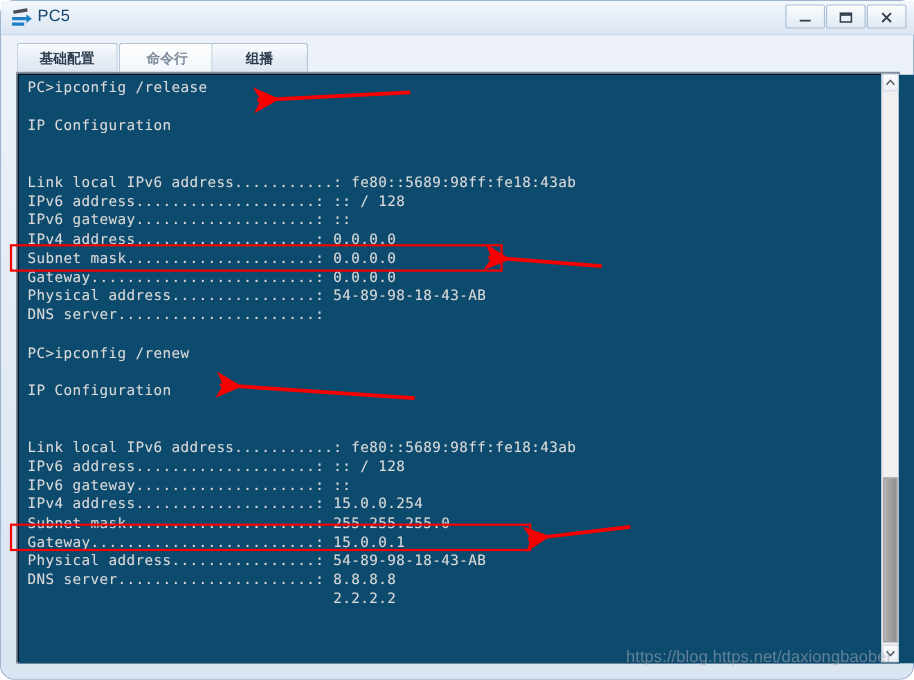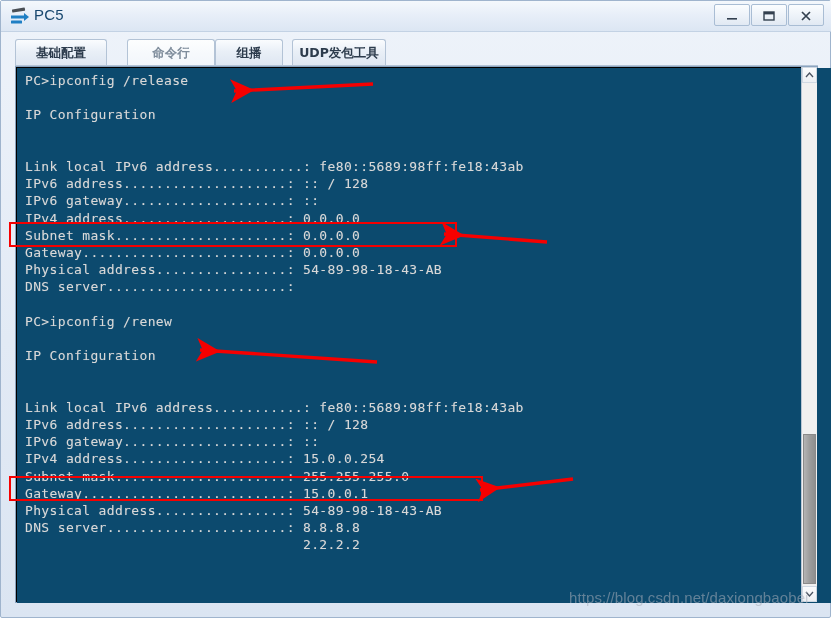--- a/index.html
+++ b/index.html
@@ -16,21 +16,21 @@
 
   
   #window {
     position: absolute;
     left: 0; top: 0;
     width: 831px;
     height: 618px;
     box-sizing: border-box;
     background: linear-gradient(to bottom, #eef3fa 0%, #e2eaf5 55%, #dbe5f2 100%);
     border: 1px solid #9fb4cd;
-    border-radius: 2px;
+    border-radius: 13px;
   }
 
   
   #titlebar {
     position: absolute;
     left: 0; top: 0;
     width: 831px;
     height: 31px;
     box-sizing: border-box;
     background: linear-gradient(to bottom, #f4f8fc 0%, #e7eef8 48%, #dce6f3 100%);
@@ -231,23 +231,22 @@
     </div>
     <div class="winbtn" id="btn-close">
       <svg width="14" height="12" viewBox="0 0 14 12">
         <path d="M3 2 L11 10 M11 2 L3 10" stroke="#33404f" stroke-width="1.7" fill="none"></path>
       </svg>
     </div>
   </div>
 
   <div id="tabstrip">
     <div class="tab" id="tab0" style="left:0px;   width:92px;">基础配置</div>
-    <div class="tab active" id="tab1" style="left:112px;  width:88px;text-align:center;">命令行</div>
-    <div class="tab" id="tab2" style="left:200px; width:68px;">组播</div>
-    <div class="tab" id="tab3" style="left:277px; width:94px;">UDP发包工具</div>
+    <div class="tab active" id="tab1" style="left:93px;  width:88px;text-align:center;">命令行</div>
+    <div class="tab" id="tab2" style="left:177px; width:88px;">组播</div>
   </div>
   <div id="tab-underline"></div>
 
   <div id="console-outer">
     <div id="console">
       <pre id="console-text">PC&gt;ipconfig /release
 
 IP Configuration
 
 
@@ -284,21 +283,21 @@
       </div>
       <div id="sb-thumb" style="top: 367px; height: 150px;"></div>
       <div class="sb-arrow" id="sb-down">
         <svg width="9" height="6" viewBox="0 0 9 6">
             <path d="M1 1 L4.5 5 L8 1" stroke="#4a5361" stroke-width="1.3" fill="none"></path>
           </svg>
       </div>
     </div>
   </div>
 
-  <div id="watermark">https://blog.csdn.net/daxiongbaobei</div>
+  <div id="watermark">https://blog.https.net/daxiongbaobei</div>
 
   <div id="annot-overlay">
     <svg id="annot-svg" width="831" height="618">
       <defs>
         <marker id="ah" markerWidth="7" markerHeight="7" refX="6" refY="3.5" orient="auto">
           <path d="M7,0 L0,3.5 L7,7 L5.2,3.5 Z" fill="#f60000"></path>
         </marker>
       </defs>
     <line x1="372" y1="83" x2="233" y2="90" stroke="#f60000" stroke-width="3.4" marker-end="url(#ah)"></line>
         <line x1="546" y1="241" x2="443" y2="233" stroke="#f60000" stroke-width="3.4" marker-end="url(#ah)"></line>

